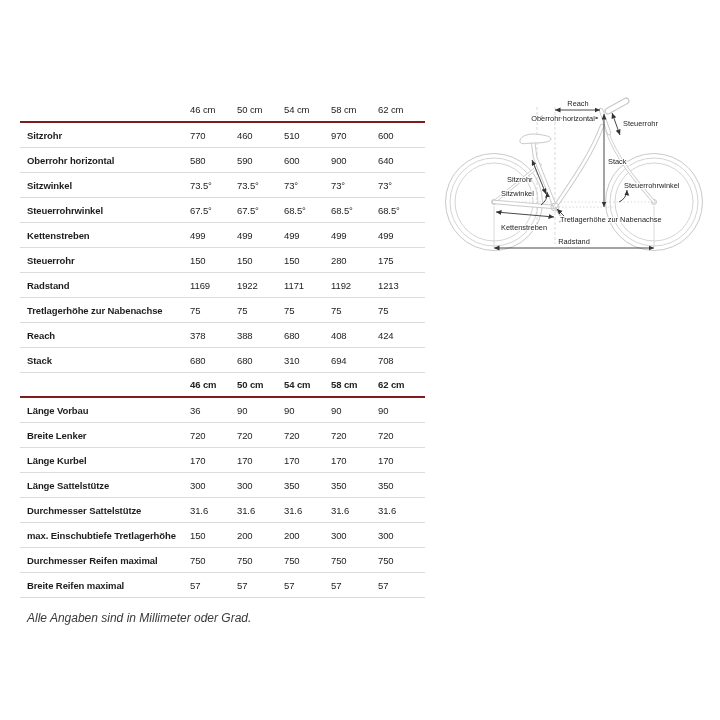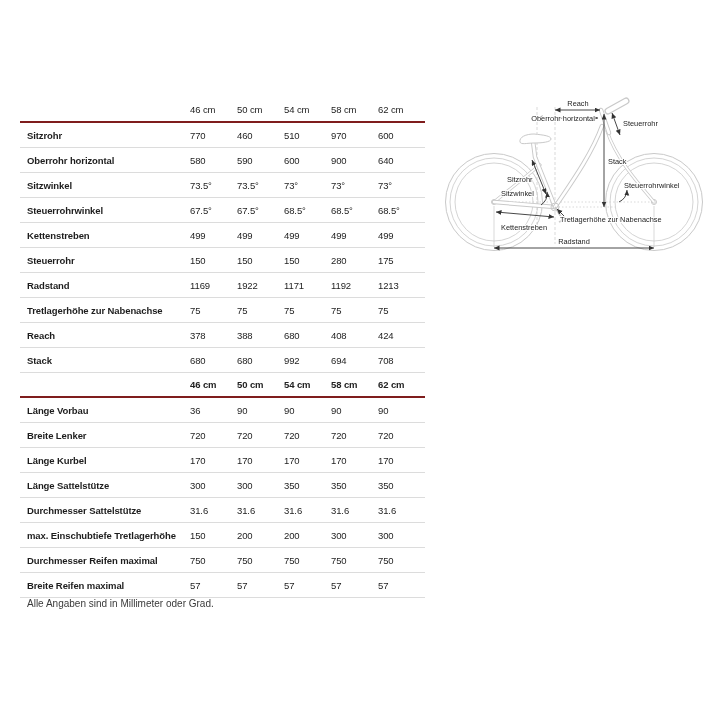--- a/index.html
+++ b/index.html
@@ -10,21 +10,21 @@
   
   .tables{position:absolute;left:20px;top:98px;width:405px;color:#1d1d1d;}
   .row{display:grid;grid-template-columns:170px 47px 47px 47px 47px 47px;
        align-items:center;height:25px;box-sizing:border-box;
        border-bottom:1px solid #dcdcdc;font-size:9.5px;letter-spacing:-0.1px;}
   .row.header{border-bottom:2px solid #7f1d1d;}
   .row.header .cell{font-weight:400;color:#222;}
   .row.header.bold .cell{font-weight:700;}
   .cell{white-space:nowrap;overflow:hidden;}
   .cell.label{font-weight:700;padding-left:7px;}
-  .footnote{padding-left:7px;font-size:10px;color:#3a3a3a;}
+  .footnote{margin-top:13px;padding-left:7px;font-size:12px;color:#3a3a3a;font-style:italic;}
 
   
   .diagram{position:absolute;left:443px;top:86px;width:277px;height:172px;}
   .bike{stroke:#c9c9c9;fill:none;}
   .tube-o{stroke:#c9c9c9;stroke-width:4.5;fill:none;stroke-linecap:round;}
   .tube-i{stroke:#ffffff;stroke-width:2.6;fill:none;stroke-linecap:round;}
   .thin-o{stroke:#c9c9c9;stroke-width:3.2;fill:none;stroke-linecap:round;}
   .thin-i{stroke:#ffffff;stroke-width:1.7;fill:none;stroke-linecap:round;}
   .ref{stroke:#cfcfcf;stroke-width:0.8;fill:none;}
   .dim{stroke:#333333;stroke-width:0.9;fill:none;}
@@ -116,21 +116,21 @@
       <div class="cell">378</div>
       <div class="cell">388</div>
       <div class="cell">680</div>
       <div class="cell">408</div>
       <div class="cell">424</div>
     </div>
     <div class="row">
       <div class="cell label">Stack</div>
       <div class="cell">680</div>
       <div class="cell">680</div>
-      <div class="cell">992</div>
+      <div class="cell">310</div>
       <div class="cell">694</div>
       <div class="cell">708</div>
     </div>
 
     <div class="row header bold">
       <div class="cell label"></div>
       <div class="cell">46 cm</div>
       <div class="cell">50 cm</div>
       <div class="cell">54 cm</div>
       <div class="cell">58 cm</div>

